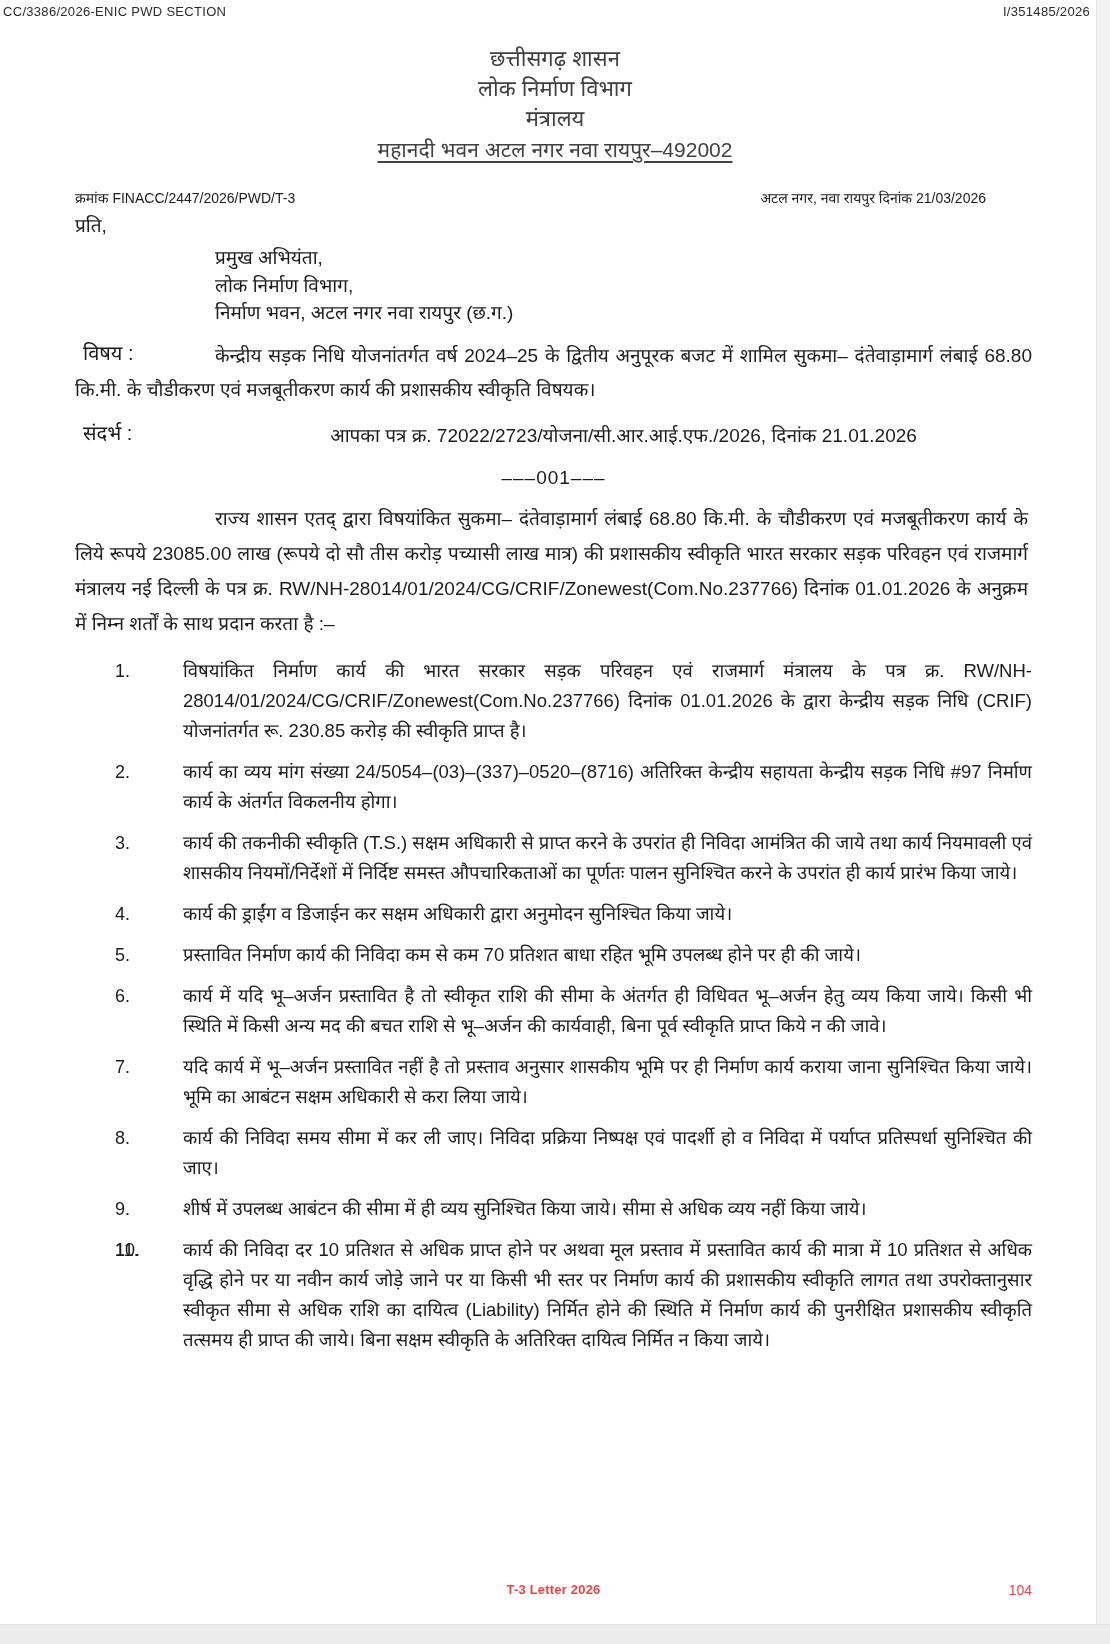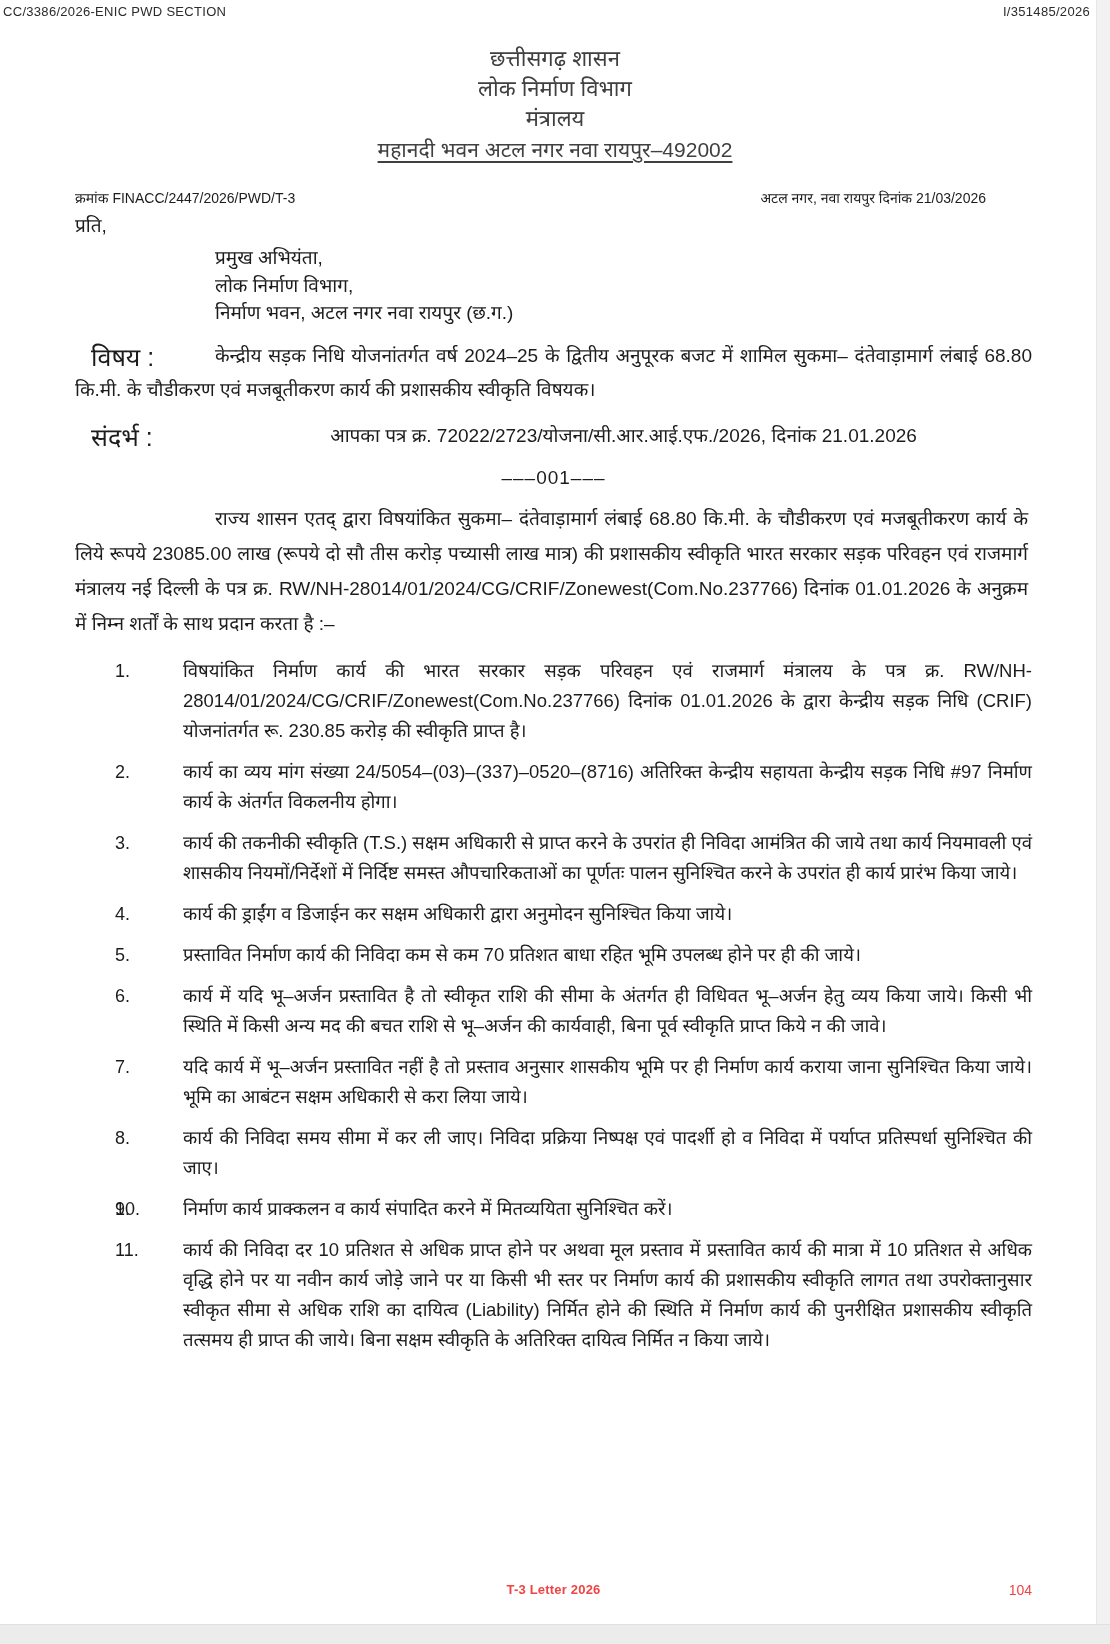--- a/index.html
+++ b/index.html
@@ -32,21 +32,21 @@
   }
   .content{padding:0 78px 0 75px;}
   .ref-row{
     margin-top:23px;display:flex;justify-content:space-between;
     font-size:14px;
   }
   .ref-row .place-date{padding-right:46px;text-align:center;}
   .to-salutation{margin-top:5px;font-size:19px;}
   .addressee{margin-left:140px;margin-top:6px;font-size:19px;line-height:27.5px;}
   .hang{position:relative;margin-top:12px;}
-  .hang .hang-label{position:absolute;left:16px;top:0;font-size:25px;}
+  .hang .hang-label{position:absolute;left:8px;top:0;font-size:20px;}
   .hang p{
     margin:0;font-size:19px;line-height:34px;
     text-indent:140px;text-align:justify;
   }
   .hang.single p{text-align:center;}
   .separator{margin-top:14px;text-align:center;font-size:19px;letter-spacing:1px;}
   .opening{
     margin:12px 4px 0 0;font-size:19px;line-height:35px;
     text-indent:140px;text-align:justify;
   }
@@ -113,22 +113,22 @@
 
     <ol class="conditions">
       <li><span class="num">1.</span><span>विषयांकित निर्माण कार्य की भारत सरकार सड़क परिवहन एवं राजमार्ग मंत्रालय के पत्र क्र. RW/NH-28014/01/2024/CG/CRIF/Zonewest(Com.No.237766) दिनांक 01.01.2026 के द्वारा केन्द्रीय सड़क निधि (CRIF) योजनांतर्गत रू. 230.85 करोड़ की स्वीकृति प्राप्त है।</span></li>
       <li><span class="num">2.</span><span>कार्य का व्यय मांग संख्या 24/5054–(03)–(337)–0520–(8716) अतिरिक्त केन्द्रीय सहायता केन्द्रीय सड़क निधि #97 निर्माण कार्य के अंतर्गत विकलनीय होगा।</span></li>
       <li><span class="num">3.</span><span>कार्य की तकनीकी स्वीकृति (T.S.) सक्षम अधिकारी से प्राप्त करने के उपरांत ही निविदा आमंत्रित की जाये तथा कार्य नियमावली एवं शासकीय नियमों/निर्देशों में निर्दिष्ट समस्त औपचारिकताओं का पूर्णतः पालन सुनिश्चित करने के उपरांत ही कार्य प्रारंभ किया जाये।</span></li>
       <li><span class="num">4.</span><span>कार्य की ड्राईंग व डिजाईन कर सक्षम अधिकारी द्वारा अनुमोदन सुनिश्चित किया जाये।</span></li>
       <li><span class="num">5.</span><span>प्रस्तावित निर्माण कार्य की निविदा कम से कम 70 प्रतिशत बाधा रहित भूमि उपलब्ध होने पर ही की जाये।</span></li>
       <li><span class="num">6.</span><span>कार्य में यदि भू–अर्जन प्रस्तावित है तो स्वीकृत राशि की सीमा के अंतर्गत ही विधिवत भू–अर्जन हेतु व्यय किया जाये। किसी भी स्थिति में किसी अन्य मद की बचत राशि से भू–अर्जन की कार्यवाही, बिना पूर्व स्वीकृति प्राप्त किये न की जावे।</span></li>
       <li><span class="num">7.</span><span>यदि कार्य में भू–अर्जन प्रस्तावित नहीं है तो प्रस्ताव अनुसार शासकीय भूमि पर ही निर्माण कार्य कराया जाना सुनिश्चित किया जाये। भूमि का आबंटन सक्षम अधिकारी से करा लिया जाये।</span></li>
       <li><span class="num">8.</span><span>कार्य की निविदा समय सीमा में कर ली जाए। निविदा प्रक्रिया निष्पक्ष एवं पादर्शी हो व निविदा में पर्याप्त प्रतिस्पर्धा सुनिश्चित की जाए।</span></li>
-      <li><span class="num">9.</span></li>
-      <li><span class="num">10.</span><span>निर्माण कार्य प्राक्कलन व कार्य संपादित करने में मितव्ययिता सुनिश्चित करें।</span></li>
+      <li><span class="num">9.</span><span>शीर्ष में उपलब्ध आबंटन की सीमा में ही व्यय सुनिश्चित किया जाये। सीमा से अधिक व्यय नहीं किया जाये।</span></li>
+      <li><span class="num">10.</span></li>
       <li><span class="num">11.</span><span>कार्य की निविदा दर 10 प्रतिशत से अधिक प्राप्त होने पर अथवा मूल प्रस्ताव में प्रस्तावित कार्य की मात्रा में 10 प्रतिशत से अधिक वृद्धि होने पर या नवीन कार्य जोड़े जाने पर या किसी भी स्तर पर निर्माण कार्य की प्रशासकीय स्वीकृति लागत तथा उपरोक्तानुसार स्वीकृत सीमा से अधिक राशि का दायित्व (Liability) निर्मित होने की स्थिति में निर्माण कार्य की पुनरीक्षित प्रशासकीय स्वीकृति तत्समय ही प्राप्त की जाये। बिना सक्षम स्वीकृति के अतिरिक्त दायित्व निर्मित न किया जाये।</span></li>
     </ol>
 
   </div>
 
   <div class="footer">
     <span class="footer-center">T-3 Letter 2026</span>
     <span class="page-number">104</span>
   </div>
 

